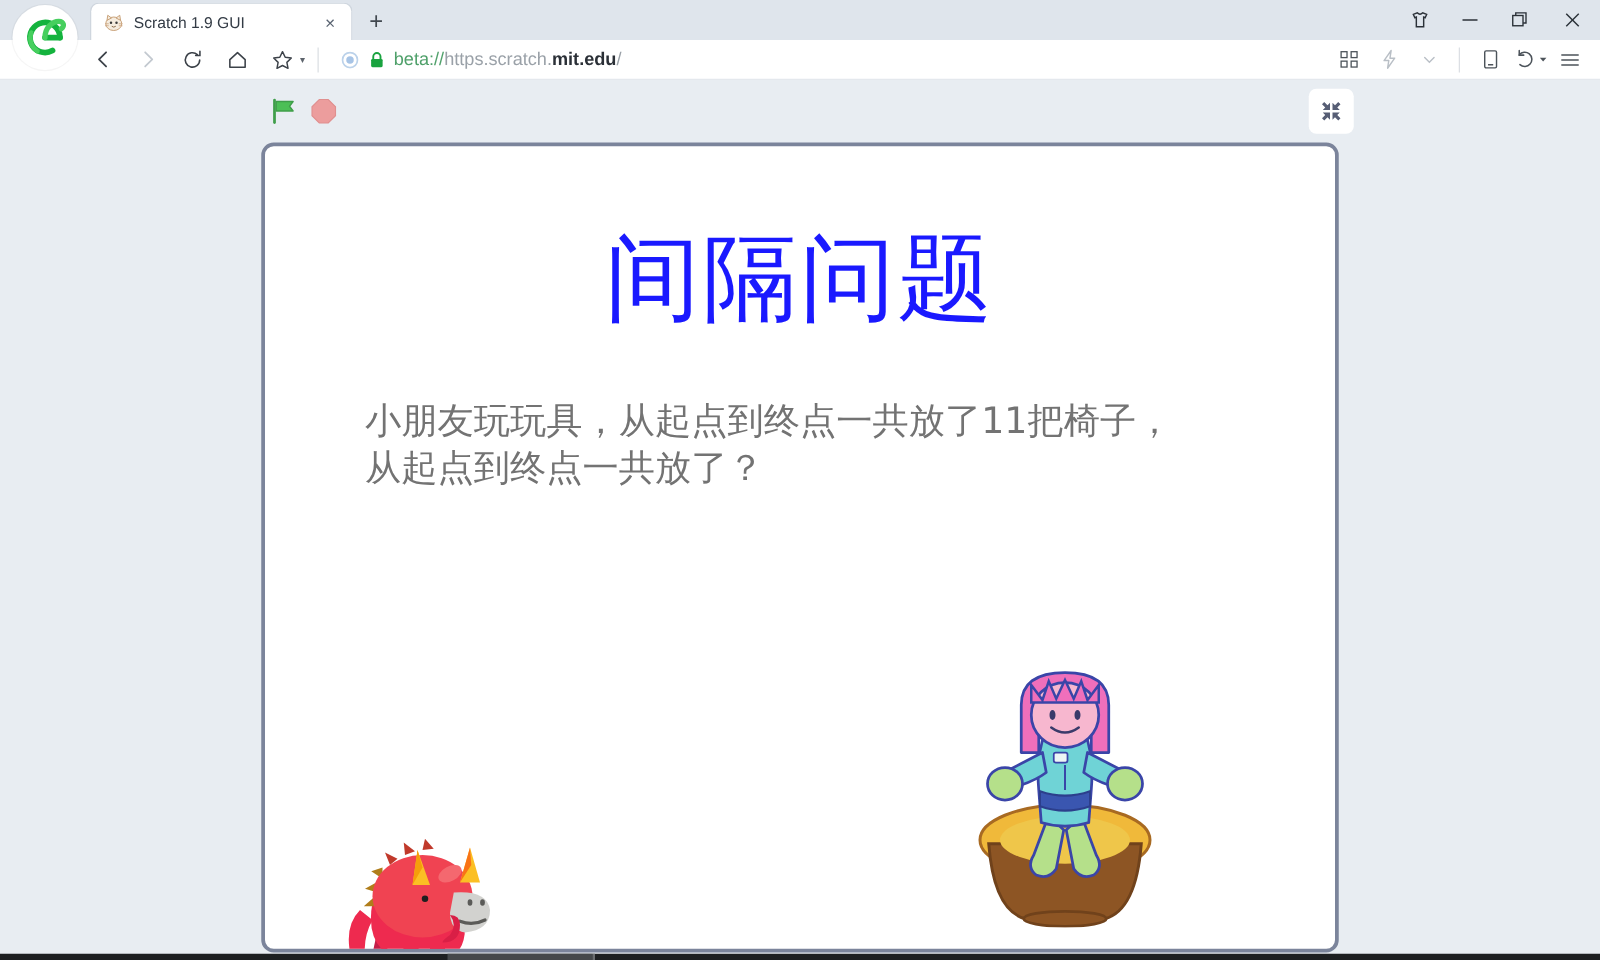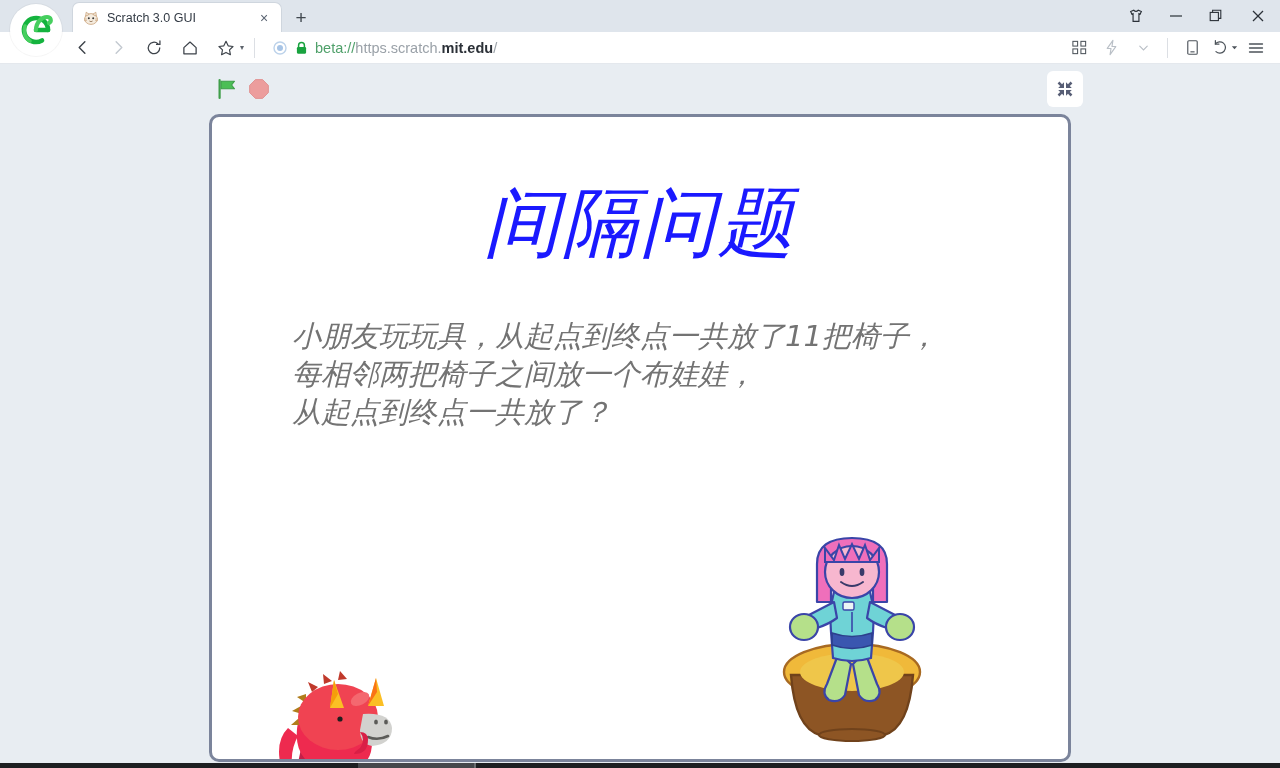--- a/index.html
+++ b/index.html
@@ -98,21 +98,20 @@
     width: 32px; height: 30px;
     display: flex; align-items: center; justify-content: center;
     color: #4c535a;
   }
   .tb-icon.muted { color: #b9bfc6; }
 
   
   .scratch-app {
     position: absolute; top: 64px; left: 0; width: 1280px; height: 699px;
     background: #e8edf2;
-    font-style: italic;
   }
   .stage-controls {
     position: absolute; top: 0; left: 0; width: 1280px; height: 48px;
   }
   .flag-btn {
     position: absolute; left: 214px; top: 12px;
     width: 26px; height: 26px;
     display: flex; align-items: center; justify-content: center;
   }
   .stop-btn {
@@ -197,21 +196,21 @@
           <svg width="16" height="16" viewBox="0 0 16 16">
             <ellipse cx="8" cy="9" rx="6.4" ry="5.4" fill="#f5ecdf" stroke="#c9a27a" stroke-width="0.8"></ellipse>
             <path d="M2.6 6.2 L3.2 2.2 L6.2 4.4 Z" fill="#f5ecdf" stroke="#c9a27a" stroke-width="0.8"></path>
             <path d="M13.4 6.2 L12.8 2.2 L9.8 4.4 Z" fill="#f5ecdf" stroke="#c9a27a" stroke-width="0.8"></path>
             <circle cx="5.8" cy="8.2" r="1" fill="#3a3a3a"></circle>
             <circle cx="10.2" cy="8.2" r="1" fill="#3a3a3a"></circle>
             <path d="M6.4 11 Q8 12.4 9.6 11" stroke="#8a6a4a" stroke-width="0.8" fill="none"></path>
             <path d="M1 9 H4 M12 9 H15 M1 10.6 H4 M12 10.6 H15" stroke="#c9a27a" stroke-width="0.6"></path>
           </svg>
         </span>
-        <span class="tab-title">Scratch 3.0 GUI</span>
+        <span class="tab-title">Scratch 1.9 GUI</span>
         <span class="tab-close">×</span>
       </div>
       <div class="new-tab">+</div>
     </div>
 
     <div class="win-controls">
       <div class="win-btn">
         <svg width="16" height="16" viewBox="0 0 18 18" fill="none" stroke="#2b3138" stroke-width="1.3">
           <path d="M3 4 L6.5 2.5 Q9 5 11.5 2.5 L15 4 L13.6 7 L12.3 6.4 V15 H5.7 V6.4 L4.4 7 Z"></path>
         </svg>
@@ -353,21 +352,20 @@
       </div>
     </div>
 
     <div class="stage-wrap">
       <div class="stage">
 
         <div class="stage-title">间隔问题</div>
 
         <div class="stage-body">
           <div>小朋友玩玩具，从起点到终点一共放了11把椅子，</div>
-          <div>每相邻两把椅子之间放一个布娃娃，</div>
           <div>从起点到终点一共放了？</div>
         </div>
 
         <div class="sprite sprite-girl">
           <svg width="150" height="210" viewBox="0 0 150 210">
 
             <ellipse cx="75" cy="140" rx="68" ry="28" fill="#f0b93a" stroke="#a86a22" stroke-width="2.4"></ellipse>
 
             <path d="M14 143 Q18 196 43 203 L107 203 Q132 196 136 143 Z" fill="#8d5524" stroke="#70421b" stroke-width="2.4"></path>
             <ellipse cx="75" cy="203" rx="33" ry="6" fill="#8d5524" stroke="#70421b" stroke-width="2.2"></ellipse>

